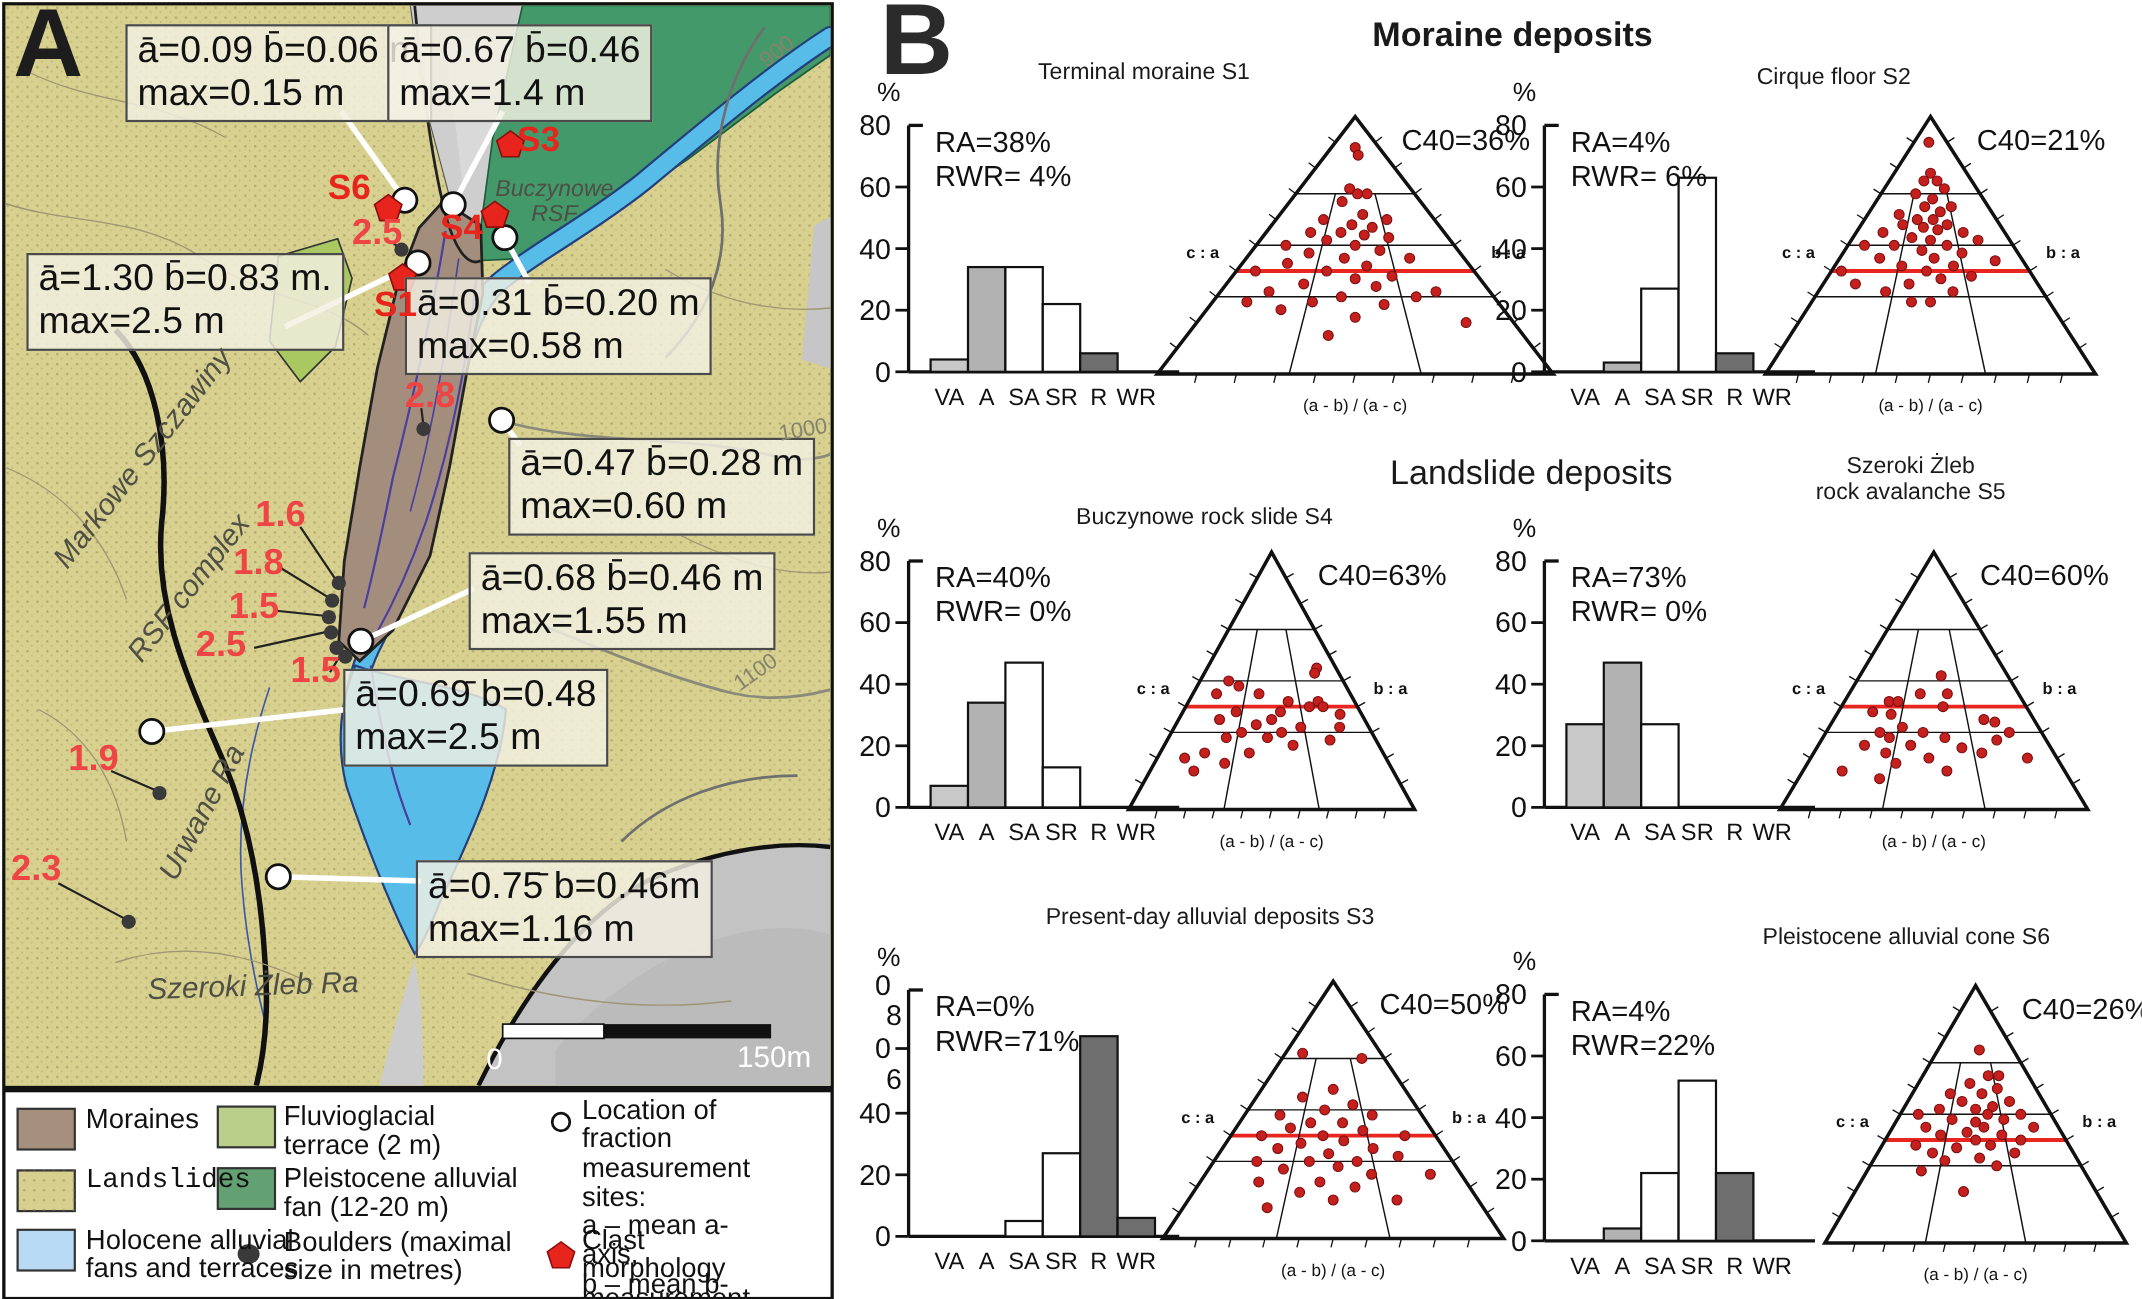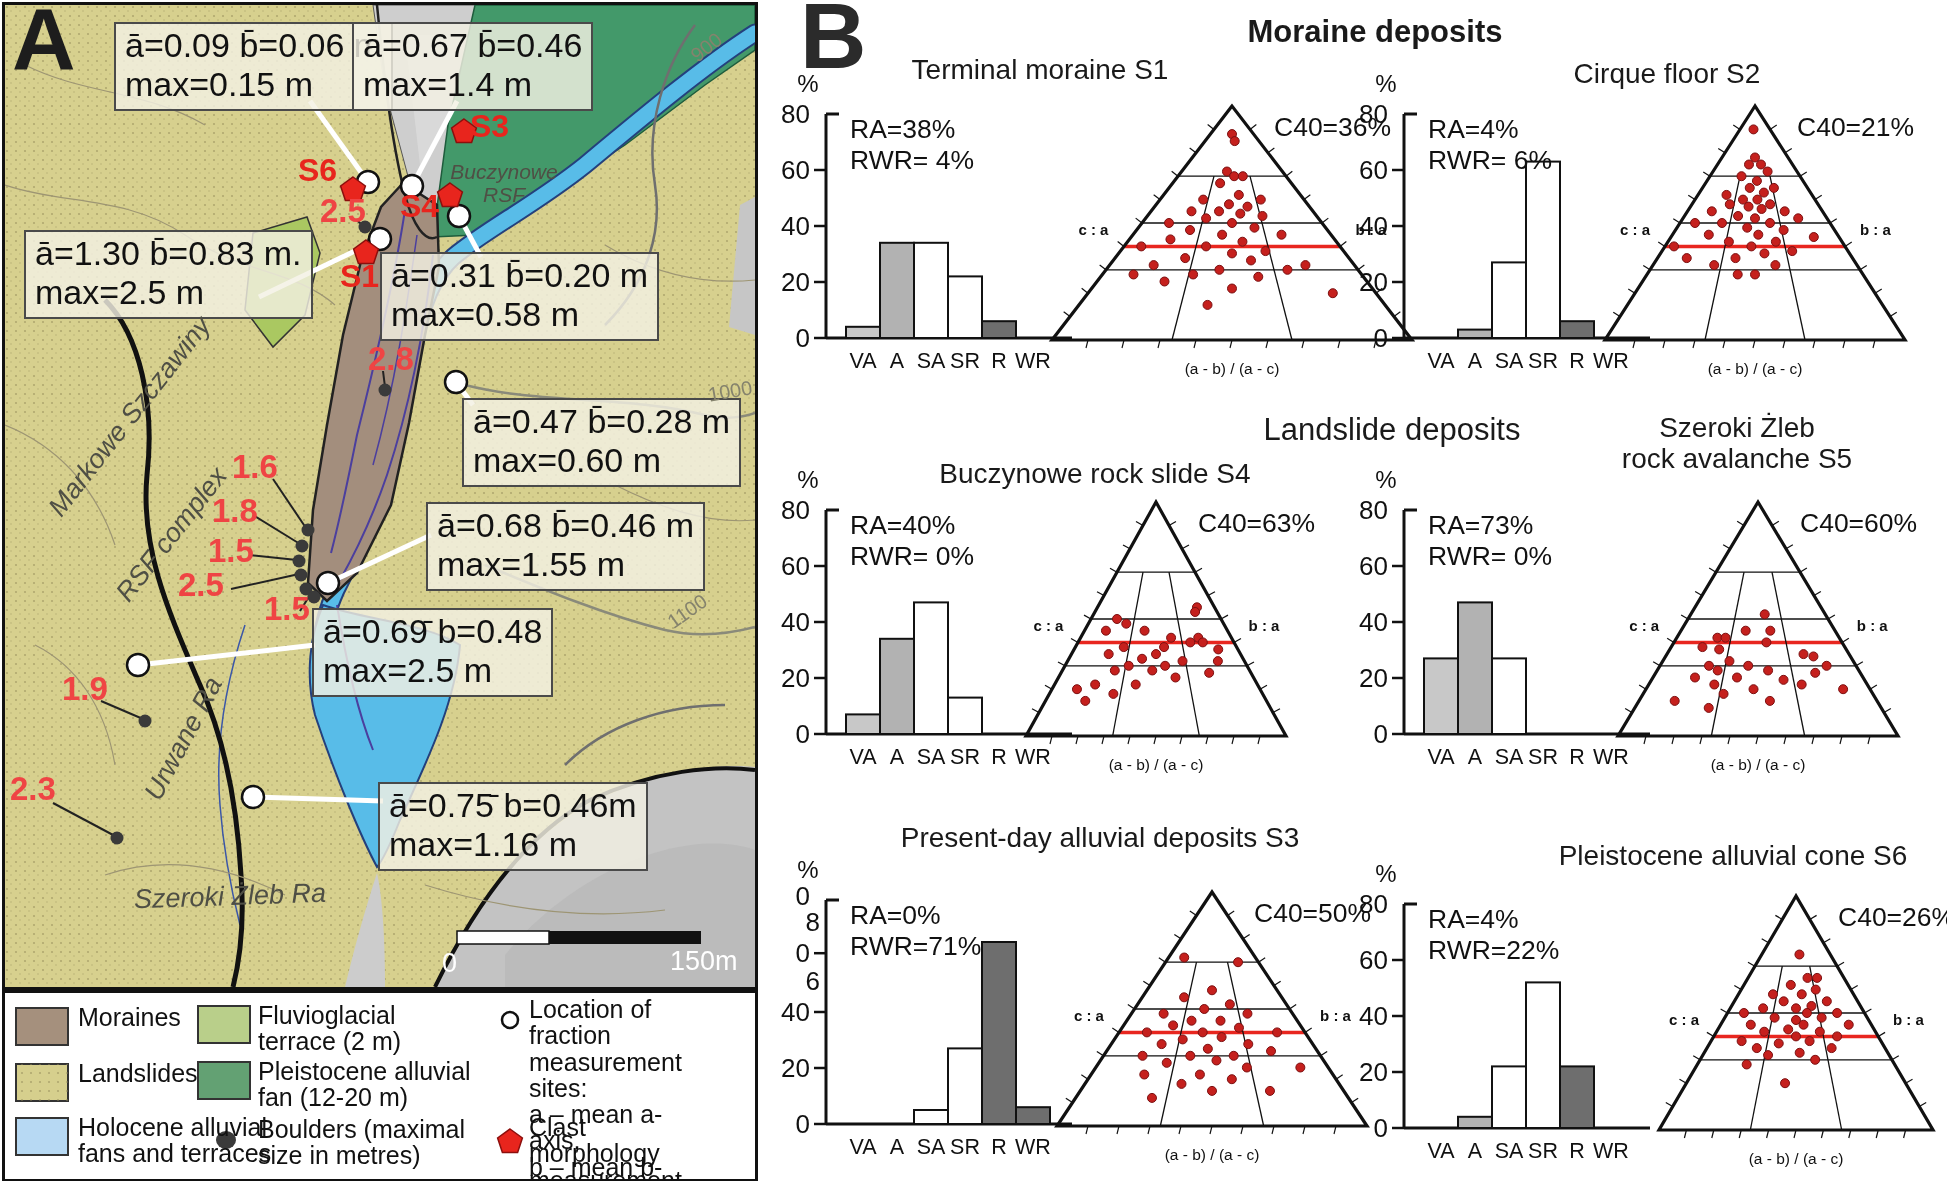--- a/index.html
+++ b/index.html
@@ -14,21 +14,21 @@
   .place-label{position:absolute;font-style:italic;color:#4f4f45;white-space:pre-line;text-align:center;line-height:1.1;}
   .contour-label{position:absolute;font-size:20px;color:#85836d;white-space:nowrap;}
   .scale-label{position:absolute;font-size:27px;color:#fff;white-space:nowrap;}
   .legend-frame{position:absolute;left:2px;top:990px;width:750px;height:186px;border:3px solid #111;background:#fff;}
   #legend-layer{position:absolute;left:2px;top:990px;width:599px;height:189px;}
   .legend-text{position:absolute;font-size:25px;color:#111;line-height:1.05;white-space:pre-line;}
   
   .b-letter{position:absolute;left:800px;top:-16px;font-size:92px;font-weight:bold;color:#2b2b2b;}
   .b-header{position:absolute;text-align:center;font-size:31px;color:#1a1a1a;white-space:nowrap;}
   .b-header.bold{font-weight:bold;}
-  .chart-title{position:absolute;text-align:center;font-size:28px;color:#1a1a1a;white-space:pre-line;line-height:1.12;}
+  .chart-title{position:absolute;text-align:center;font-size:21px;color:#1a1a1a;white-space:pre-line;line-height:1.12;}
   svg{position:absolute;overflow:visible;}
 </style>
 </head>
 <body>
 
 <div class="map-frame">
   <svg id="map-svg" width="750" height="982" viewBox="0 0 750 982">
     <defs>
       <pattern id="dots" width="9" height="9" patternUnits="userSpaceOnUse">
         <circle cx="2" cy="2" r="1.1" fill="#8f8756" opacity="0.55"></circle>
@@ -135,21 +135,21 @@
       <div class="">max=0.15 m</div>
     </div>
     <div class="map-box" style="left: 350px; top: 20px;">
       <div class="">ā=0.67 b̄=0.46</div>
       <div class="">max=1.4 m</div>
     </div>
     <div class="map-box" style="left: 22px; top: 228px;">
       <div class="">ā=1.30 b̄=0.83 m.</div>
       <div class="">max=2.5 m</div>
     </div>
-    <div class="map-box" style="left: 378px; top: 250px;">
+    <div class="map-box" style="left: 366px; top: 250px;">
       <div class="">ā=0.31 b̄=0.20 m</div>
       <div class="">max=0.58 m</div>
     </div>
     <div class="map-box" style="left: 460px; top: 396px;">
       <div class="">ā=0.47 b̄=0.28 m</div>
       <div class="">max=0.60 m</div>
     </div>
     <div class="map-box" style="left: 424px; top: 500px;">
       <div class="">ā=0.68 b̄=0.46 m</div>
       <div class="">max=1.55 m</div>
@@ -200,21 +200,21 @@
       <ellipse cx="224" cy="150" rx="10" ry="9" fill="#3a3a3a"></ellipse>
       <circle cx="508" cy="30" r="8" fill="#fff" stroke="#111" stroke-width="2.5"></circle>
       <polygon points="508.0,139.0 520.4,148.0 515.6,162.5 500.4,162.5 495.6,148.0" fill="#e8251d" stroke="#8c0f0d" stroke-width="1.5"></polygon>
       <defs>
         <pattern id="dots2" width="9" height="9" patternUnits="userSpaceOnUse">
           <circle cx="2" cy="2" r="1.1" fill="#8f8756" opacity="0.55"></circle>
         </pattern>
       </defs>
     </svg>
 <div class="legend-text" style="left: 76px; top: 14px;">Moraines</div>
-    <div class="legend-text" style="left: 76px; top: 70px;">Landslides</div>
+    <div class="legend-text" style="left: 76px; top: 70px; font-family: Liberation Mono, monospace;">Landslides</div>
     <div class="legend-text" style="left: 76px; top: 124px;">Holocene alluvial
 fans and terraces</div>
     <div class="legend-text" style="left: 256px; top: 12px;">Fluvioglacial
 terrace (2 m)</div>
     <div class="legend-text" style="left: 256px; top: 68px;">Pleistocene alluvial
 fan (12-20 m)</div>
     <div class="legend-text" style="left: 527px; top: 6px;">Location of  fraction
 measurement sites:
 a – mean a-axis,
 b – mean b-axis,

